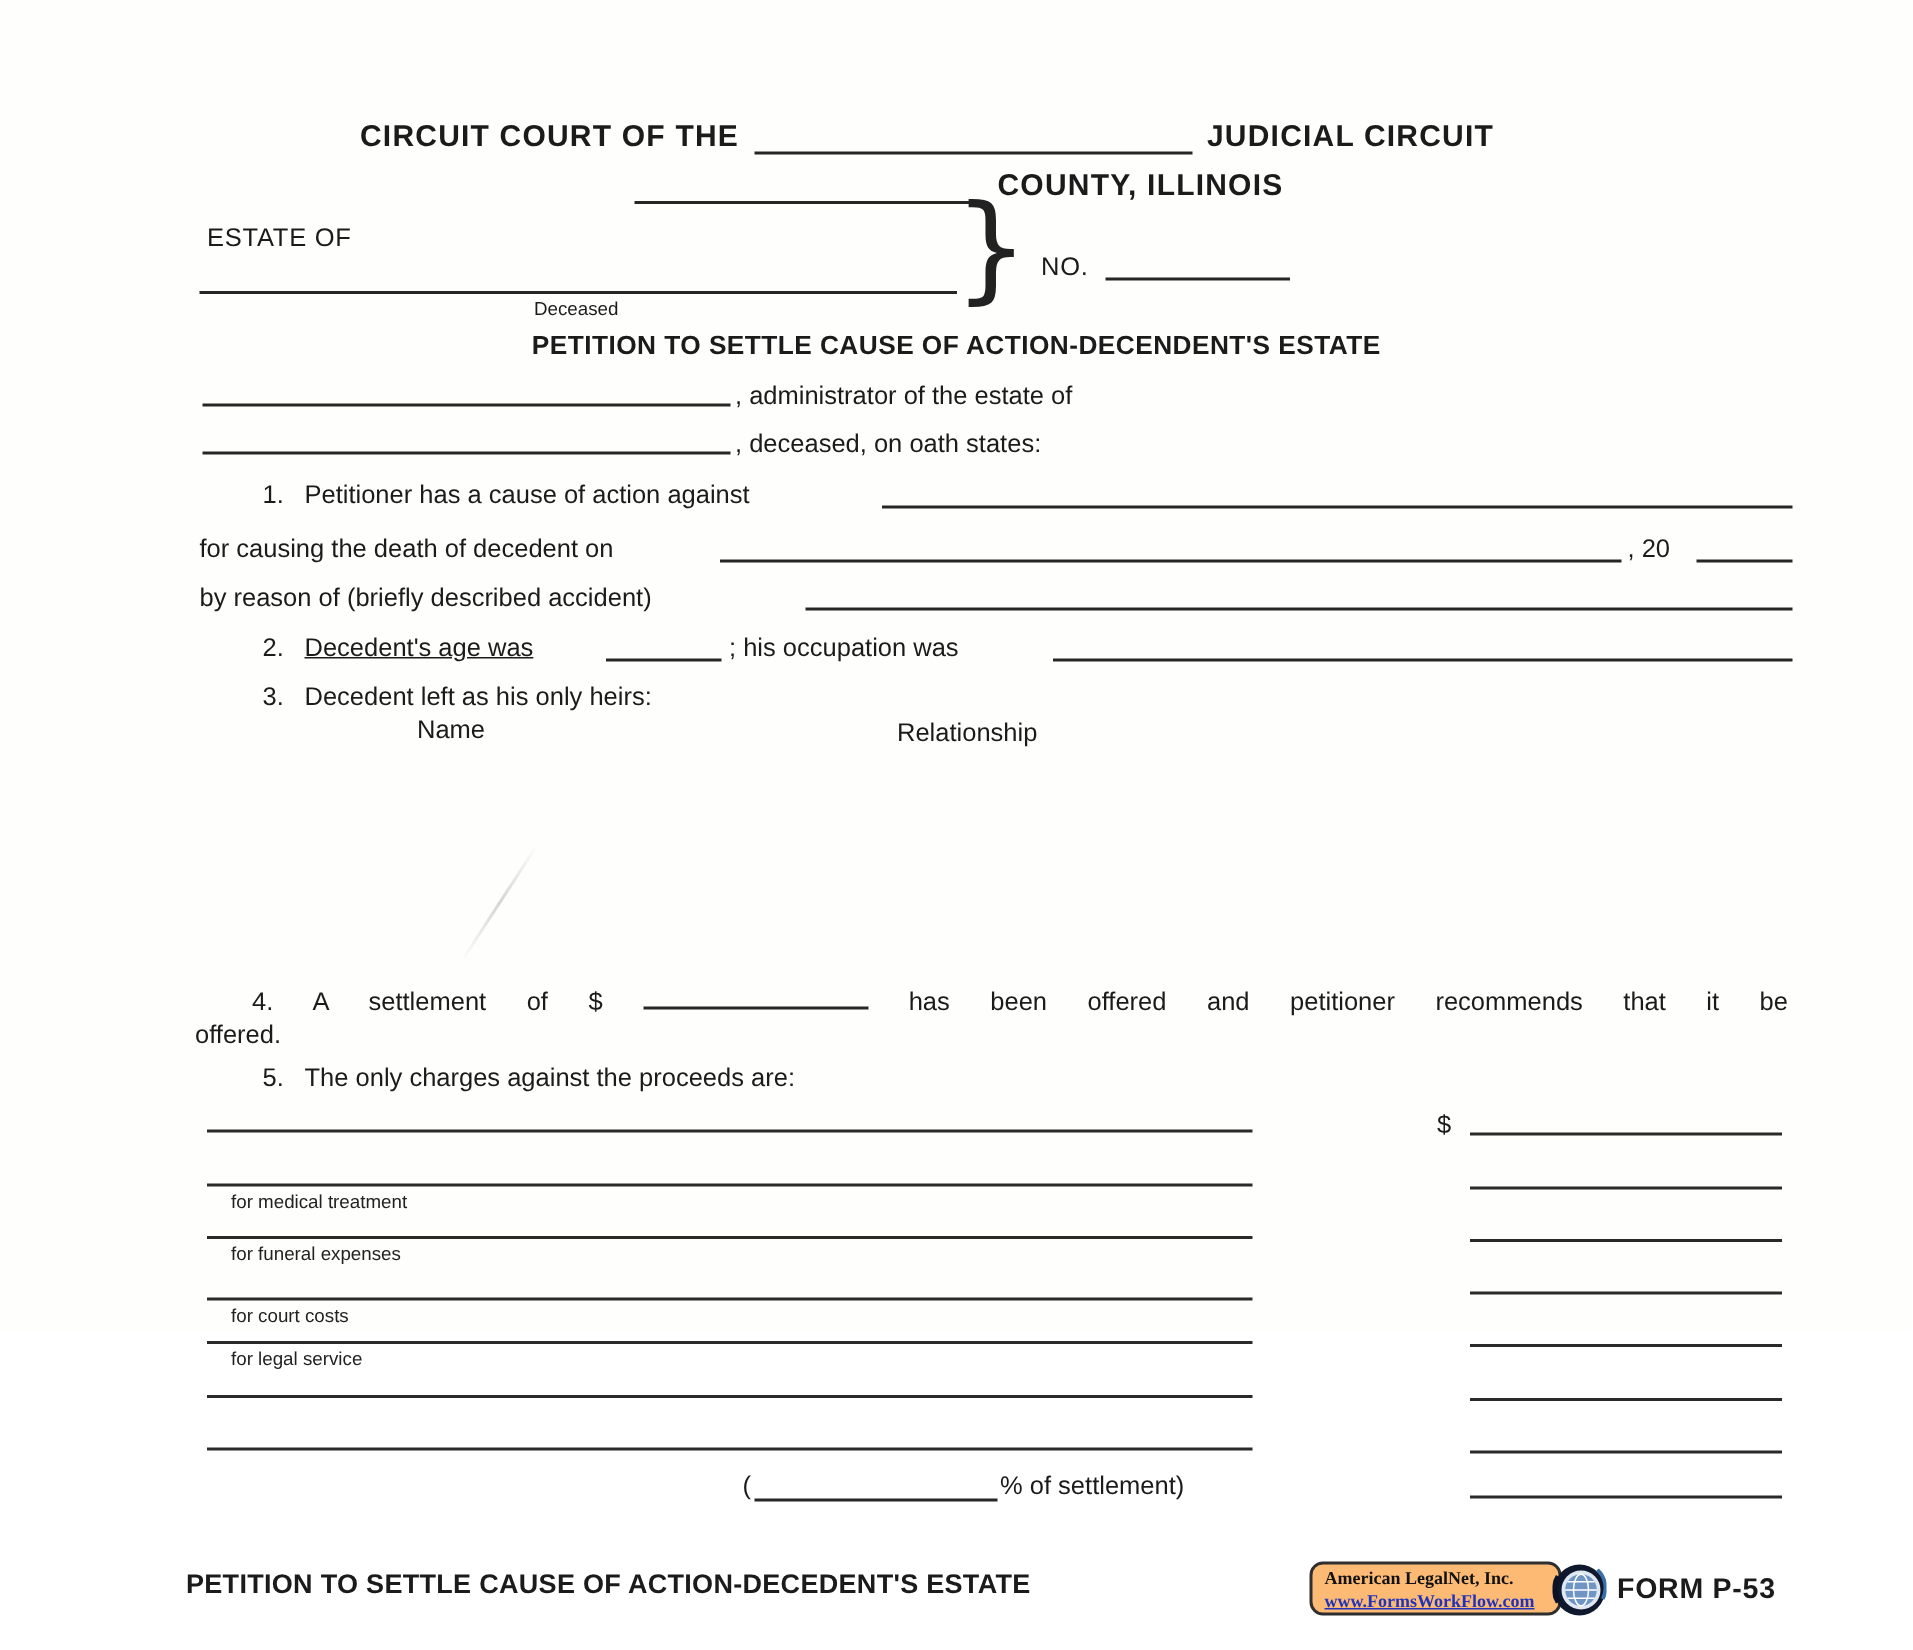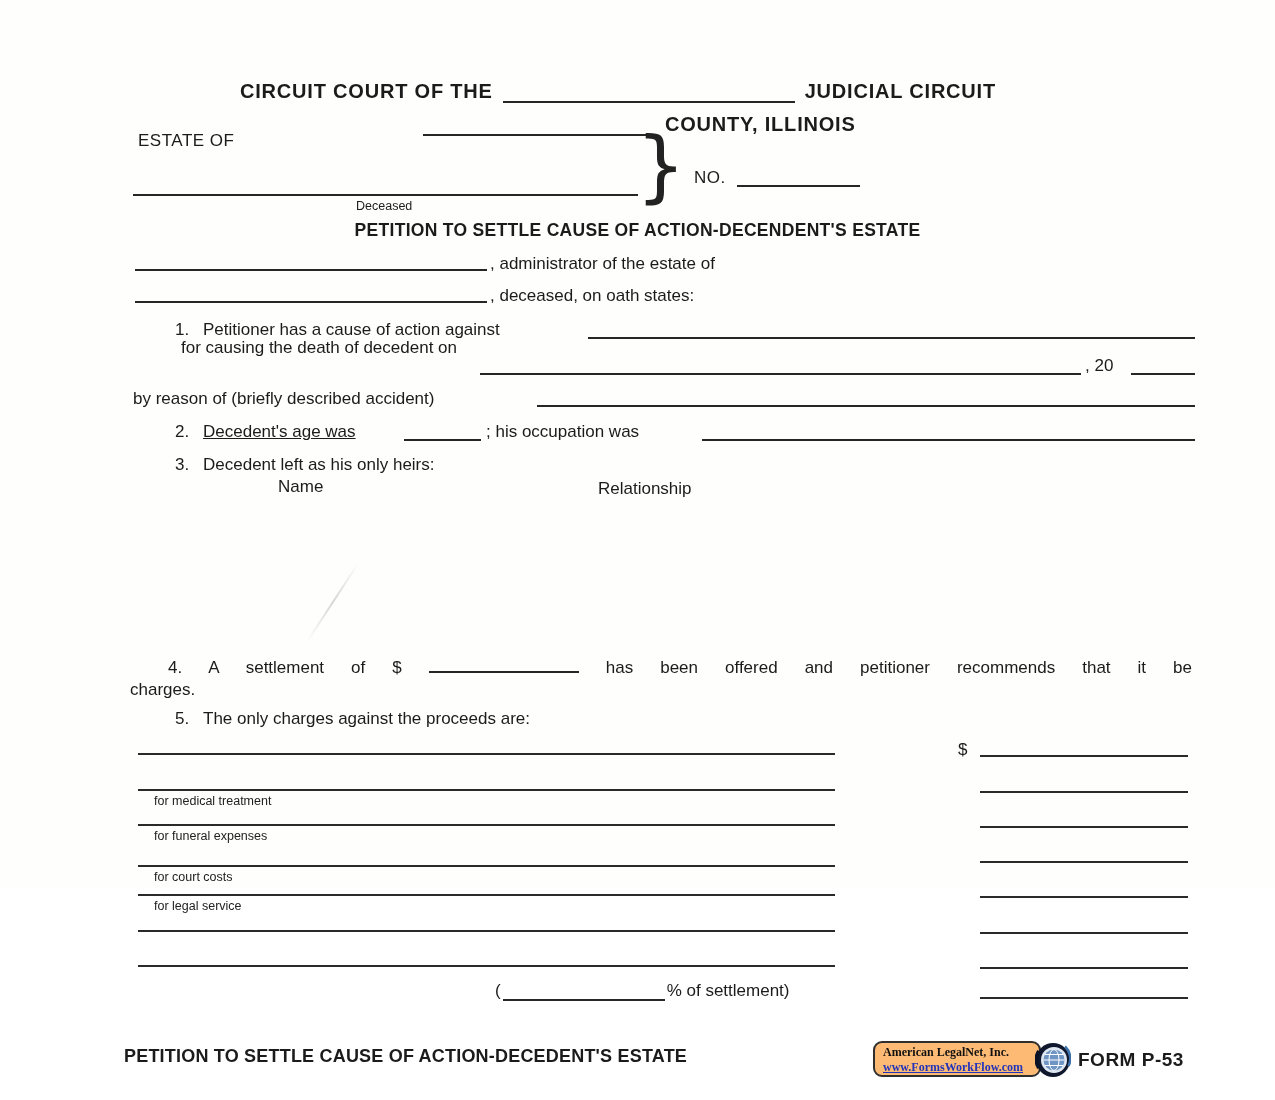--- a/index.html
+++ b/index.html
@@ -56,38 +56,38 @@
   <div class="rowflex" style="left:240px; top:80px;">
     <span class="b fs20">CIRCUIT COURT OF THE</span>
     <span class="blank" style="width:292px;"></span>
     <span class="b fs20">JUDICIAL CIRCUIT</span>
   </div>
   <div class="rowflex" style="left:423px; top:113px;">
     <span class="blank" style="width:232px;"></span>
     <span class="b fs20">COUNTY, ILLINOIS</span>
   </div>
 
-  <div class="t fs17" style="left:138px; top:131px; letter-spacing:0.5px;">ESTATE OF</div>
+  <div class="t fs17" style="left:138px; top:149px; letter-spacing:0.5px;">ESTATE OF</div>
   <div class="hr" style="left:133px; top:194px; width:505px;"></div>
   <div class="t" style="left:356px; top:199px; font-size:12.5px;">Deceased</div>
   <div class="brace" style="left:636px; top:136px;">}</div>
   <div class="t fs17" style="left:694px; top:168px; letter-spacing:0.5px;">NO.</div>
   <div class="hr" style="left:737px; top:185px; width:123px;"></div>
 
   <div class="title" style="top:220px;">PETITION TO SETTLE CAUSE OF ACTION-DECENDENT'S ESTATE</div>
 
   <div class="hr" style="left:135px; top:269px; width:352px;"></div>
   <div class="t fs17" style="left:490px; top:254px;">, administrator of the estate of</div>
   <div class="hr" style="left:135px; top:301px; width:352px;"></div>
   <div class="t fs17" style="left:490px; top:286px;">, deceased, on oath states:</div>
 
   <div class="t fs17" style="left:175px; top:320px;"><span class="num">1.</span><span>Petitioner has a cause of action against</span></div>
   <div class="hr" style="left:588px; top:337px; width:607px;"></div>
 
-  <div class="t fs17" style="left:133px; top:338px;margin-left:48px;">for causing the death of decedent on</div>
+  <div class="t fs17" style="left:133px; top:356px;">for causing the death of decedent on</div>
   <div class="hr" style="left:480px; top:373px; width:601px;"></div>
   <div class="t fs17" style="left:1085px; top:356px;">, 20</div>
   <div class="hr" style="left:1131px; top:373px; width:64px;"></div>
 
   <div class="t fs17" style="left:133px; top:389px;">by reason of (briefly described accident)</div>
   <div class="hr" style="left:537px; top:405px; width:658px;"></div>
 
   <div class="t fs17" style="left:175px; top:422px;text-decoration:underline;"><span class="num">2.</span><span>Decedent's age was</span></div>
   <div class="hr" style="left:404px; top:439px; width:77px;"></div>
   <div class="t fs17" style="left:486px; top:422px;">; his occupation was</div>
@@ -98,21 +98,21 @@
   <div class="t fs17" style="left:598px; top:479px;">Relationship</div>
 
   <div class="scratch"></div>
 
   <div class="j4">
     <span>4.</span>
     <span>A settlement of $</span>
     <span class="blank4"></span>
     <span>has been offered and petitioner recommends that it be</span>
   </div>
-  <div class="t fs17" style="left:130px; top:680px;">charges.</div>
+  <div class="t fs17" style="left:130px; top:680px;">offered.</div>
 
   <div class="t fs17" style="left:175px; top:709px;"><span class="num">5.</span><span>The only charges against the proceeds are:</span></div>
 
   <div class="crow" style="top:753px;">
     <div class="cline"></div>
   </div>
   <div class="crow" style="top:789px;">
     <div class="cline"></div>
     <div class="clabel">for medical treatment</div>
   </div>

